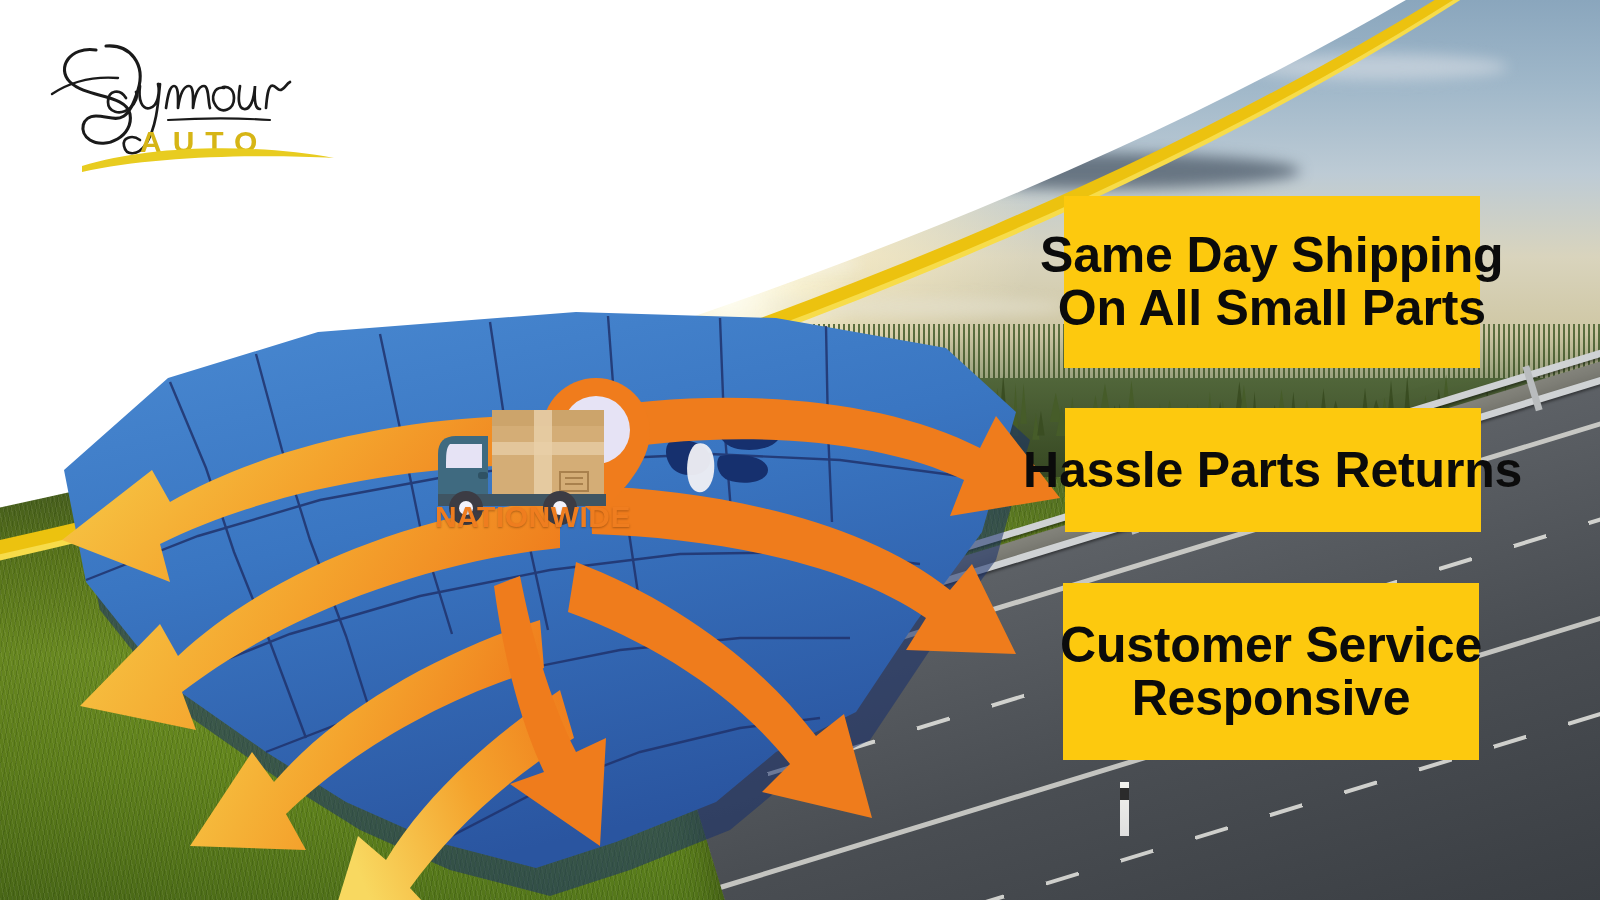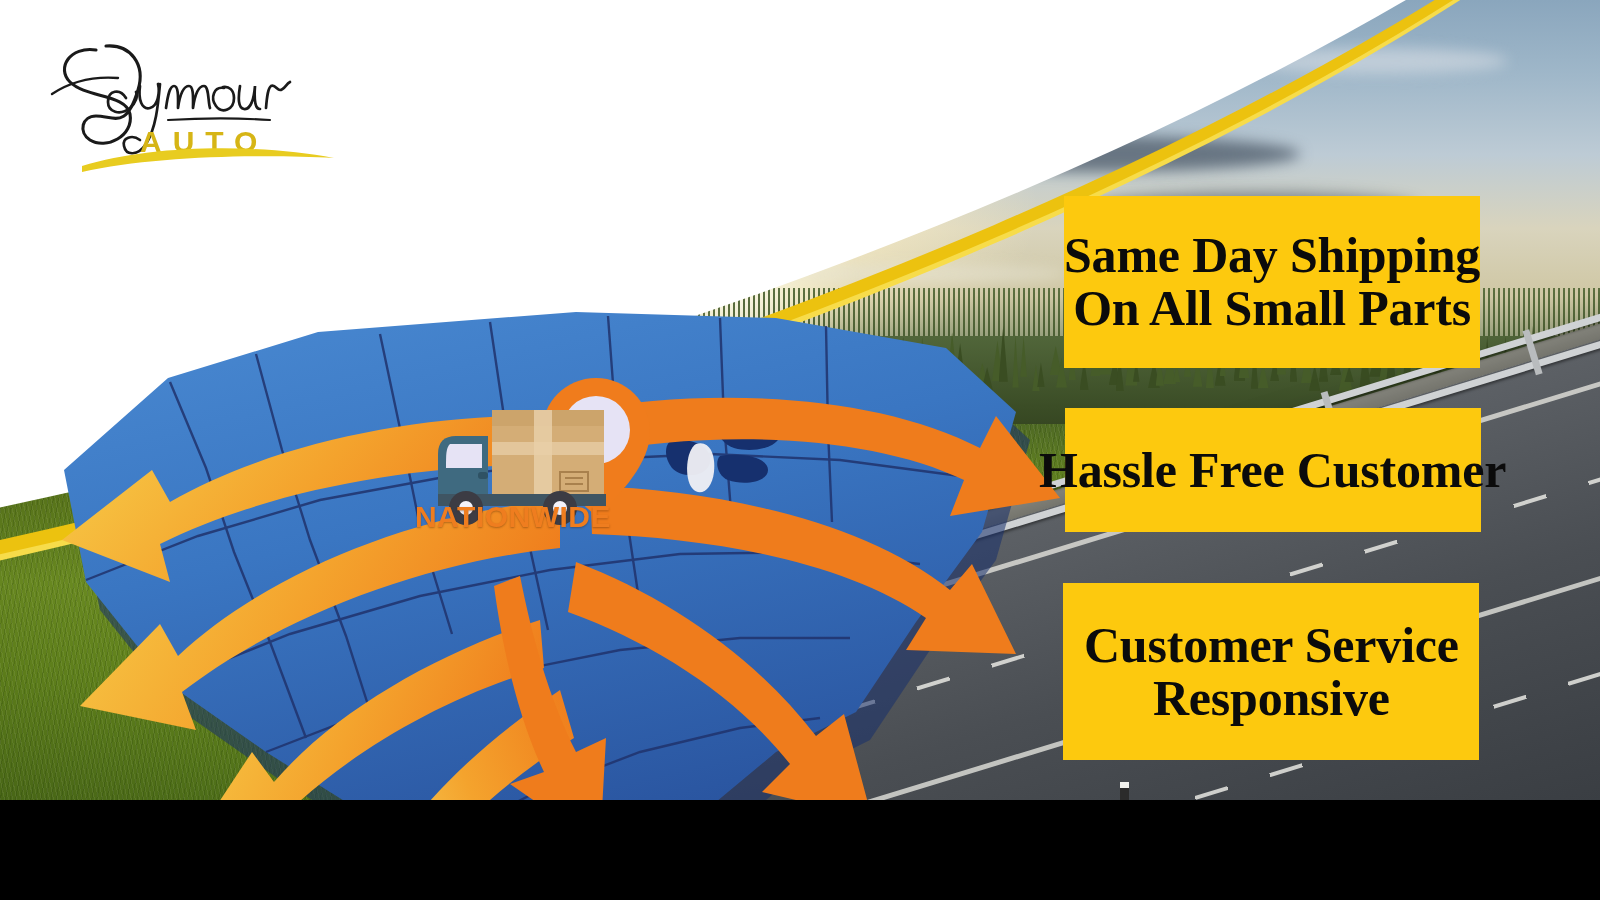--- a/index.html
+++ b/index.html
@@ -2,21 +2,21 @@
 <html><head>
 <meta charset="utf-8">
 <title>Seymour Auto — Nationwide Delivery Banner</title>
 <style>
   * { margin:0; padding:0; box-sizing:border-box; }
   html,body { width:1600px; height:900px; overflow:hidden; background:#000; }
   body { font-family:"Liberation Sans", sans-serif; }
 
   #stage {
     position:relative;
-    width:1600px; height:800px;
+    width:1600px; height:900px;
     overflow:hidden;
   }
 
   
   .photo { position:absolute; inset:0; }
 
   
   .sky {
     position:absolute; left:0; right:0; top:0; height:42%;
     background:
@@ -138,21 +138,21 @@
 
   
   .mapwrap { position:absolute; left:20px; top:290px; width:1030px; height:580px; }
   .mapwrap svg { width:100%; height:100%; overflow:visible; }
 
   
   .delivery { position:absolute; left:430px; top:368px; width:240px; height:220px; }
   .delivery svg { width:100%; height:100%; overflow:visible; }
 
   .caption {
-    position:absolute; left:398px; top:502px; width:230px;
+    position:absolute; left:418px; top:502px; width:230px;
     text-align:center; line-height:1;
     font-family:"Liberation Sans", sans-serif; font-weight:bold;
     color:#ef7d1f;
     text-shadow:0 1px 2px rgba(60,30,0,.35);
     letter-spacing:.5px;
   }
   .caption .l1 { font-size:30px; display:block; }
   .caption .l2 { font-size:39px; display:block; margin-top:2px; }
 
   
@@ -162,21 +162,21 @@
     display:flex; flex-direction:column;
     align-items:center; justify-content:center;
     text-align:center;
     color:#0b0b0b;
     font-family:"Liberation Sans Narrow","Liberation Sans", sans-serif;
     font-weight:bold;
     line-height:1.06;
     letter-spacing:-0.2px;
     transform:scaleX(.80);
   }
-  .banner-inner { transform:scaleX(1.25); white-space:nowrap;font-family:Liberation Serif, serif; }
+  .banner-inner { transform:scaleX(1.25); white-space:nowrap; }
   .banner .line { display:block; }
 
   #banner-1 { left:1012px; top:196px; width:520px; height:172px; font-size:50px; }
   #banner-2 { left:1013px; top:408px; width:520px; height:124px; font-size:50px; }
   #banner-3 { left:1011px; top:583px; width:520px; height:177px; font-size:50px; }
 </style>
 </head>
 <body>
 
 <div id="stage">
@@ -534,21 +534,21 @@
 
   <div class="banner" id="banner-1">
     <div class="banner-inner">
       <span class="line">Same Day Shipping</span>
       <span class="line">On All Small Parts</span>
     </div>
   </div>
 
   <div class="banner" id="banner-2">
     <div class="banner-inner">
-      <span class="line">Hassle Free Customer</span>
+      <span class="line">Hassle Parts Returns</span>
     </div>
   </div>
 
   <div class="banner" id="banner-3">
     <div class="banner-inner">
       <span class="line">Customer Service</span>
       <span class="line">Responsive</span>
     </div>
   </div>
 

